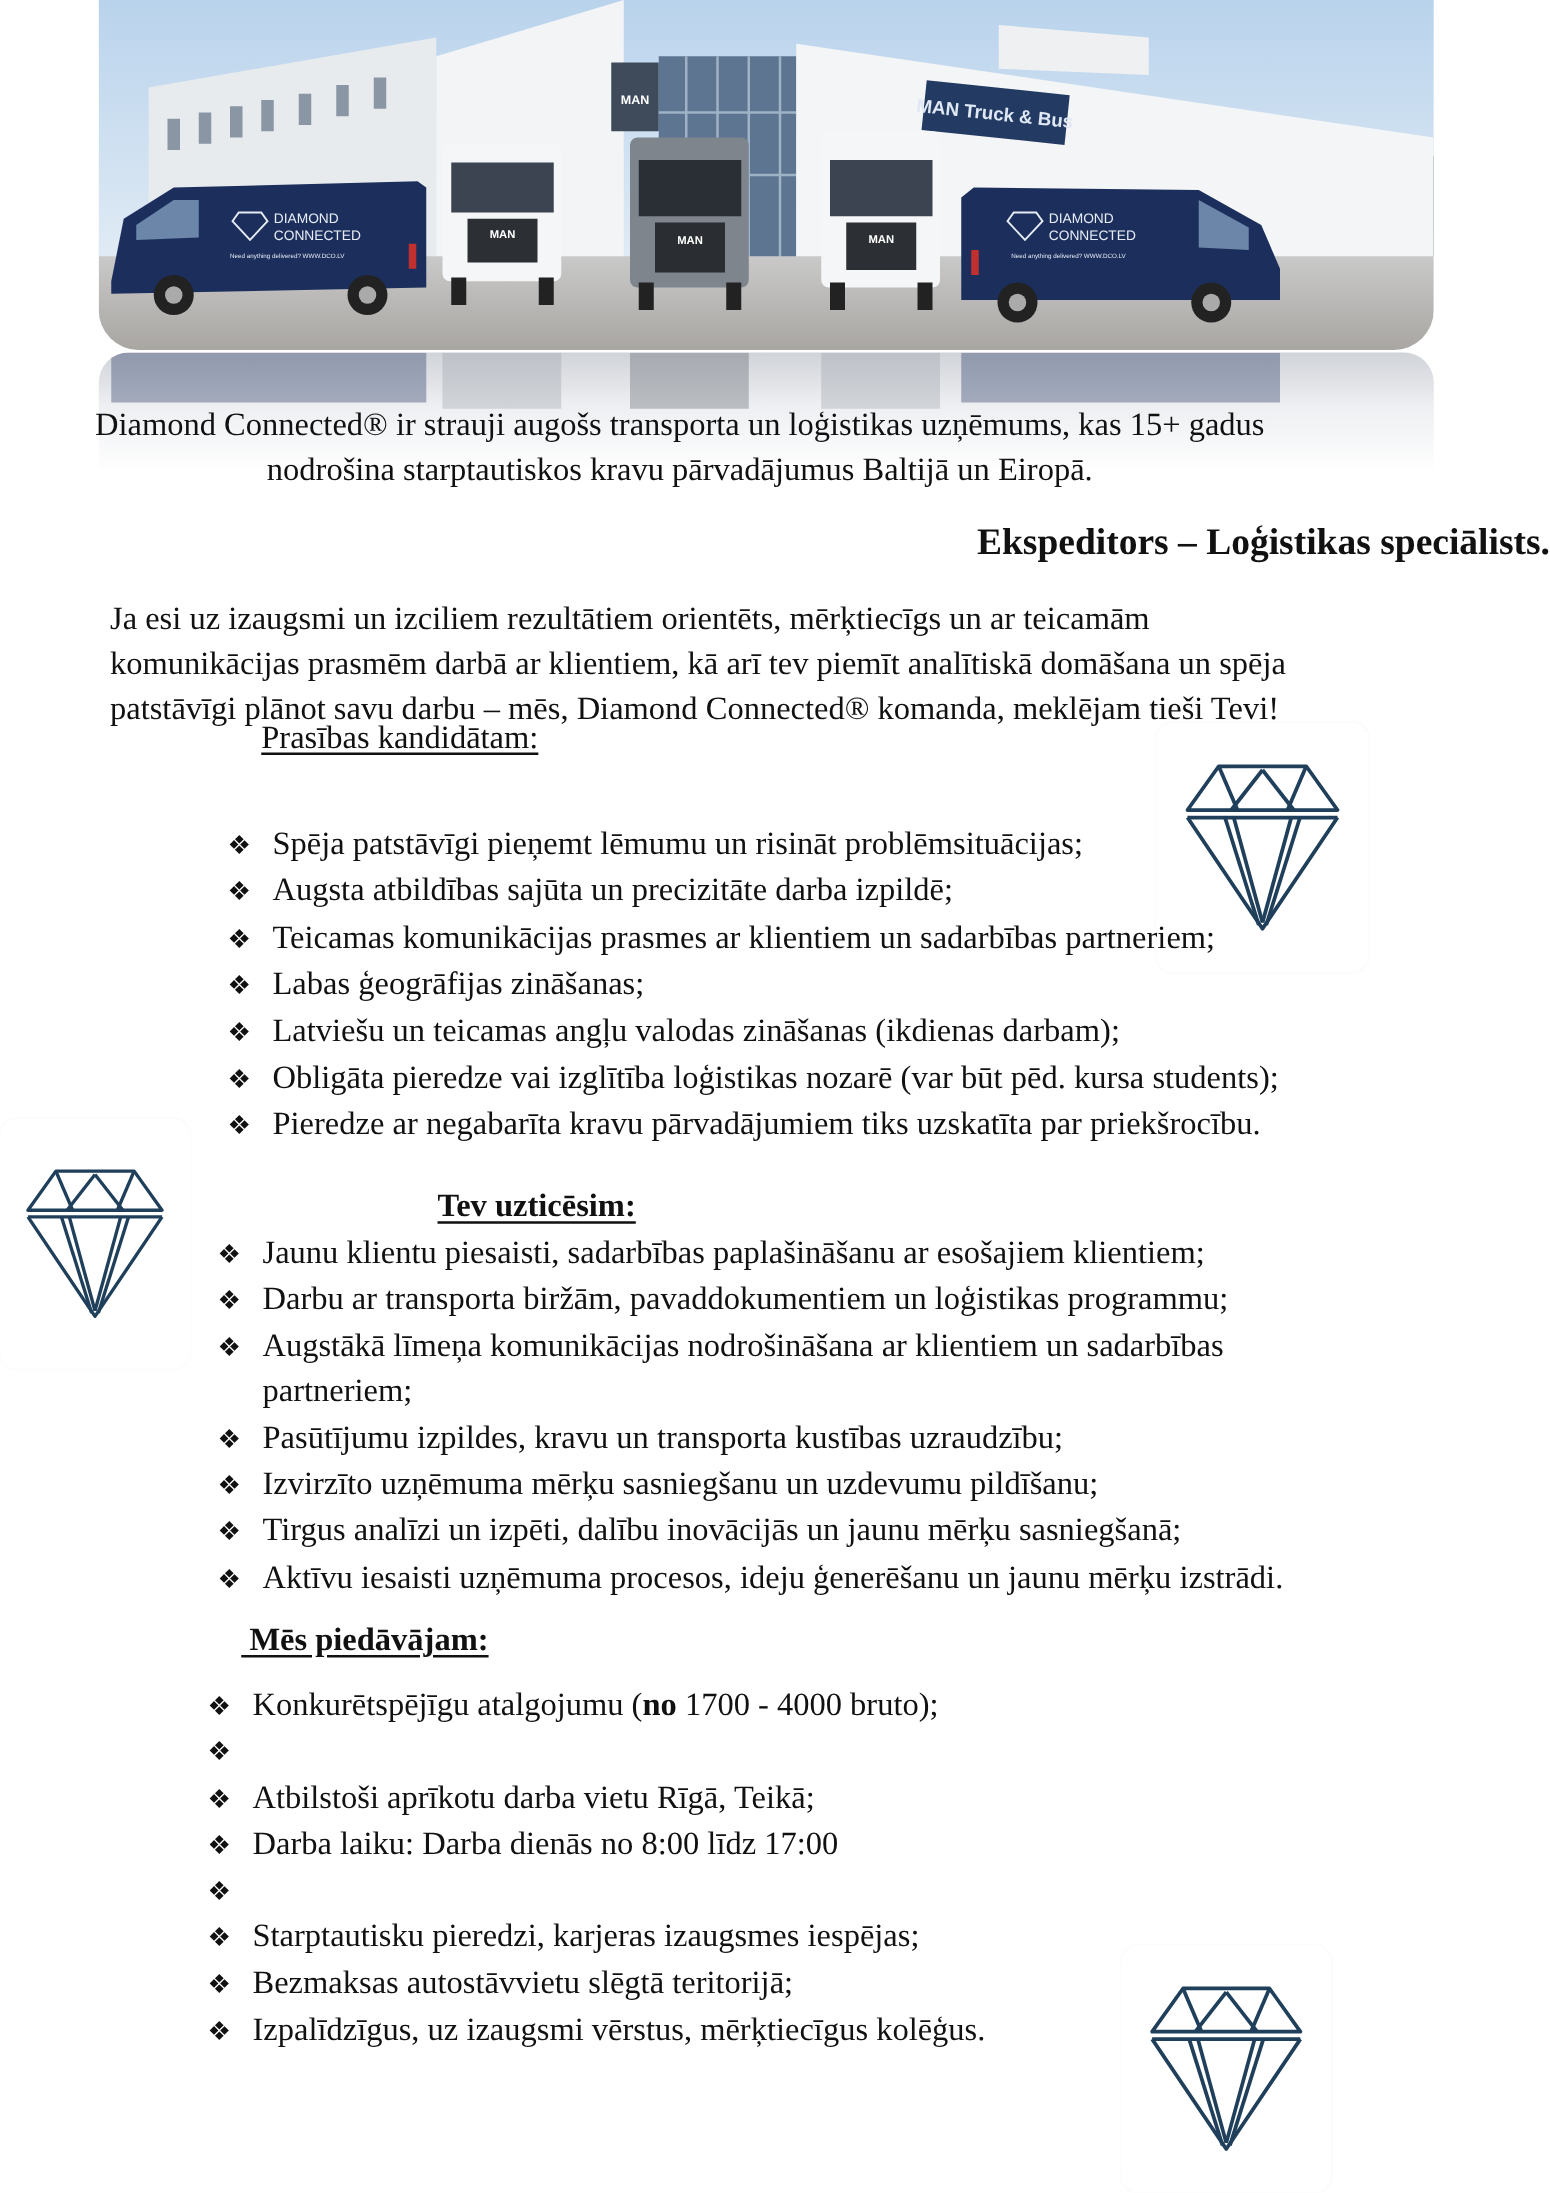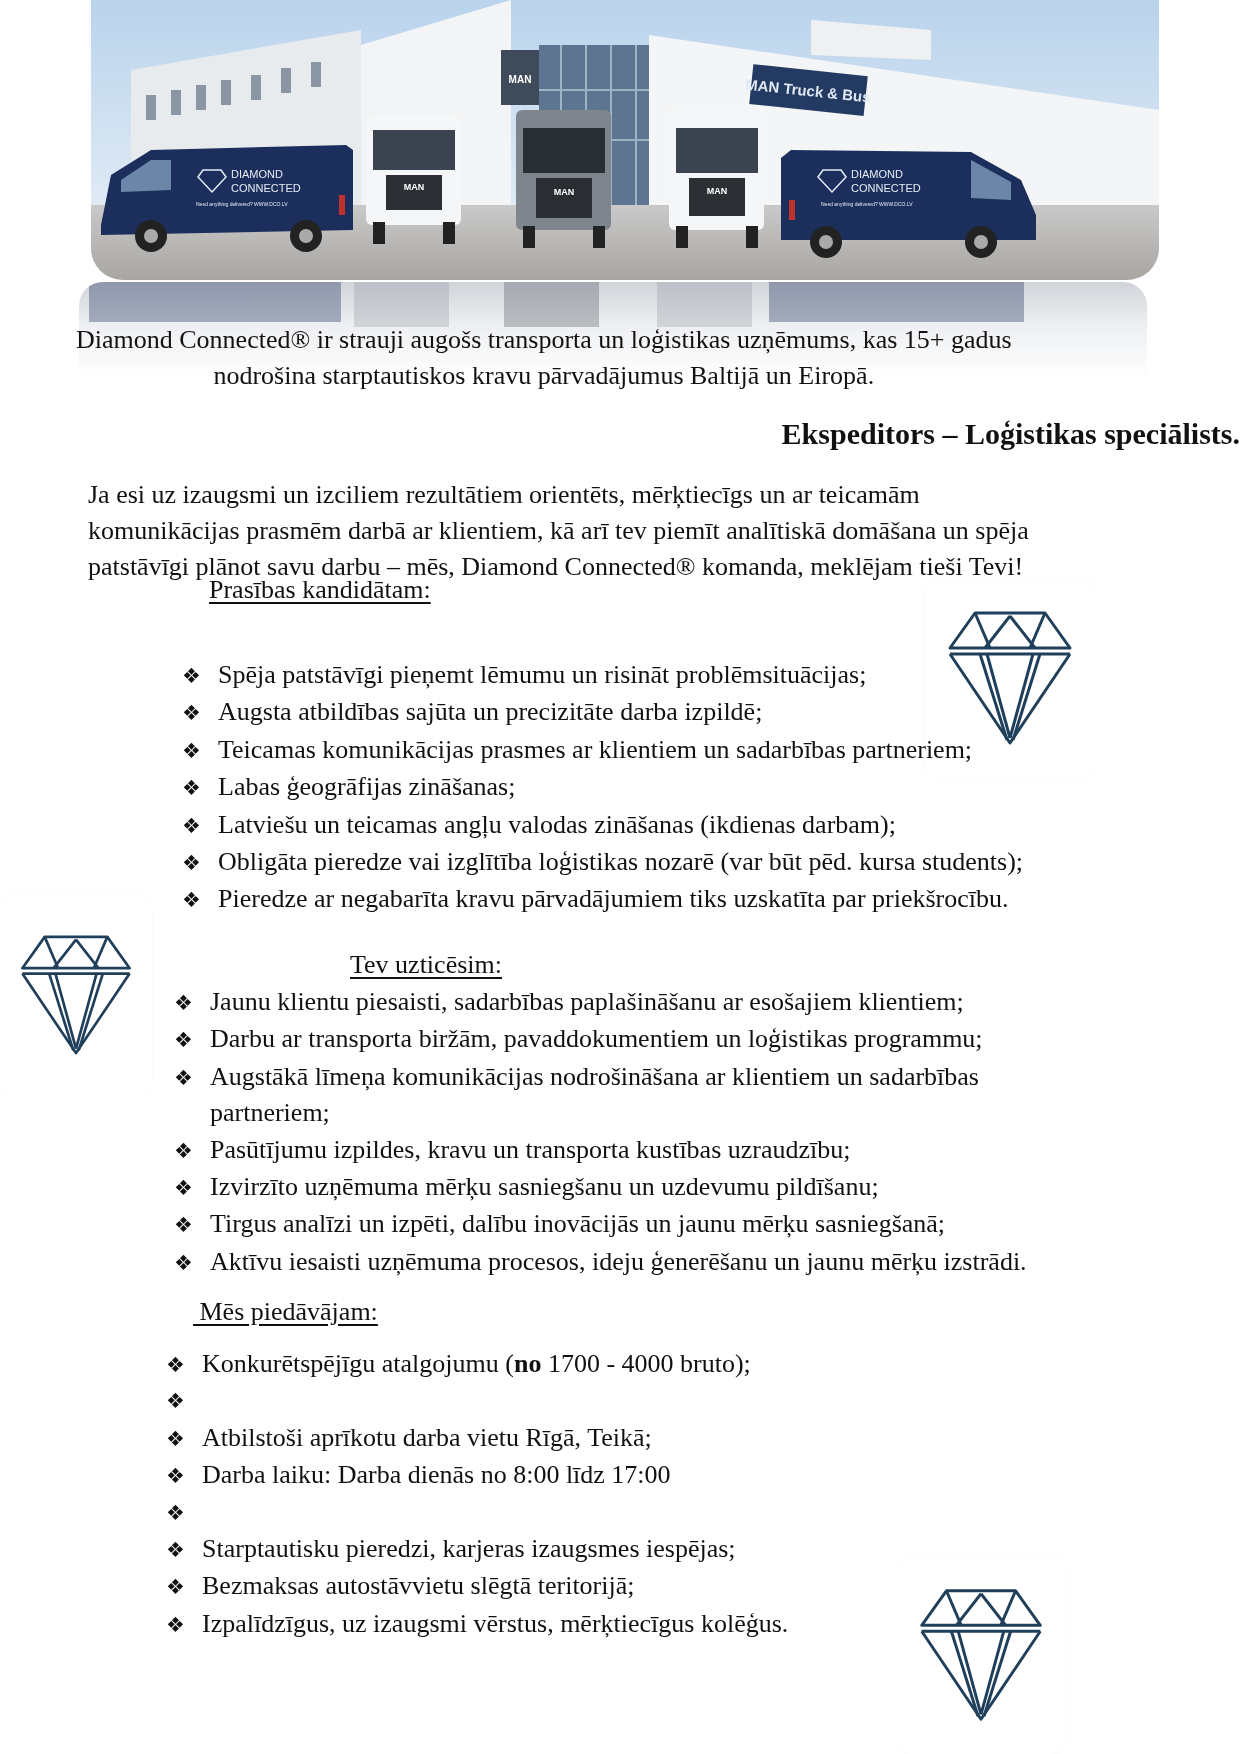--- a/index.html
+++ b/index.html
@@ -7,42 +7,41 @@
     width: 1240px; height: 1754px; position: relative; overflow: hidden;
     font-family: "Liberation Serif", "DejaVu Serif", serif; color: #111;
   }
   .abs { position: absolute; }
 
   
   #hero {
     left: 79px; top: 0; width: 1068px; height: 280px;
     border-radius: 0 0 32px 32px; overflow: hidden;
     background: linear-gradient(180deg, #cfdff0 0%, #e9eff6 35%, #dfe3e8 100%);
-    margin-left: 12px;
   }
   #hero svg { width: 100%; height: 100%; display: block; }
   #reflection {
     left: 79px; top: 282px; width: 1068px; height: 96px;
     border-radius: 24px 24px 0 0; overflow: hidden;
     background: linear-gradient(180deg, rgba(170,175,185,0.55) 0%, rgba(205,210,218,0.35) 45%, rgba(255,255,255,0) 100%);
   }
   #reflection svg { width: 100%; height: 100%; display: block; opacity: 0.35; }
 
   .txt { font-size: 26px; line-height: 36px; white-space: nowrap; }
   #intro { left: 76px; top: 322px; text-align: center; }
   #title {
     left: 0; width: 1240px; top: 414px; text-align: right;
     font-size: 30px; font-weight: bold; line-height: 40px;
   }
   #para { left: 76px; top: 477px; margin-left: 12px; }
 
   .heading { font-size: 26px; line-height: 34px; text-decoration: underline; text-underline-offset: 4px; white-space: pre; }
   #h-req { left: 209px; top: 573px; }
-  #h-trust { left: 350px; top: 948px; }
-  #h-offer { left: 193px; top: 1295px; }
+  #h-trust { left: 350px; top: 948px; font-weight: bold; }
+  #h-offer { left: 193px; top: 1295px; font-weight: bold; }
 
   ul.list { list-style: none; margin: 0; padding: 0; position: absolute; }
   ul.list li { font-size: 26px; line-height: 36.4px; white-space: nowrap; display: flex; align-items: baseline; }
   ul.list li .bul { width: 36px; flex: none; font-family: "DejaVu Sans", sans-serif; font-size: 21px; }
   ul.list li .cont { padding-left: 0; }
   #list-req { left: 182px; top: 657px; }
   #list-trust { left: 174px; top: 984px; }
   #list-offer { left: 166px; top: 1346px; }
   #list-trust li .cont { width: 960px; white-space: normal; }
 

